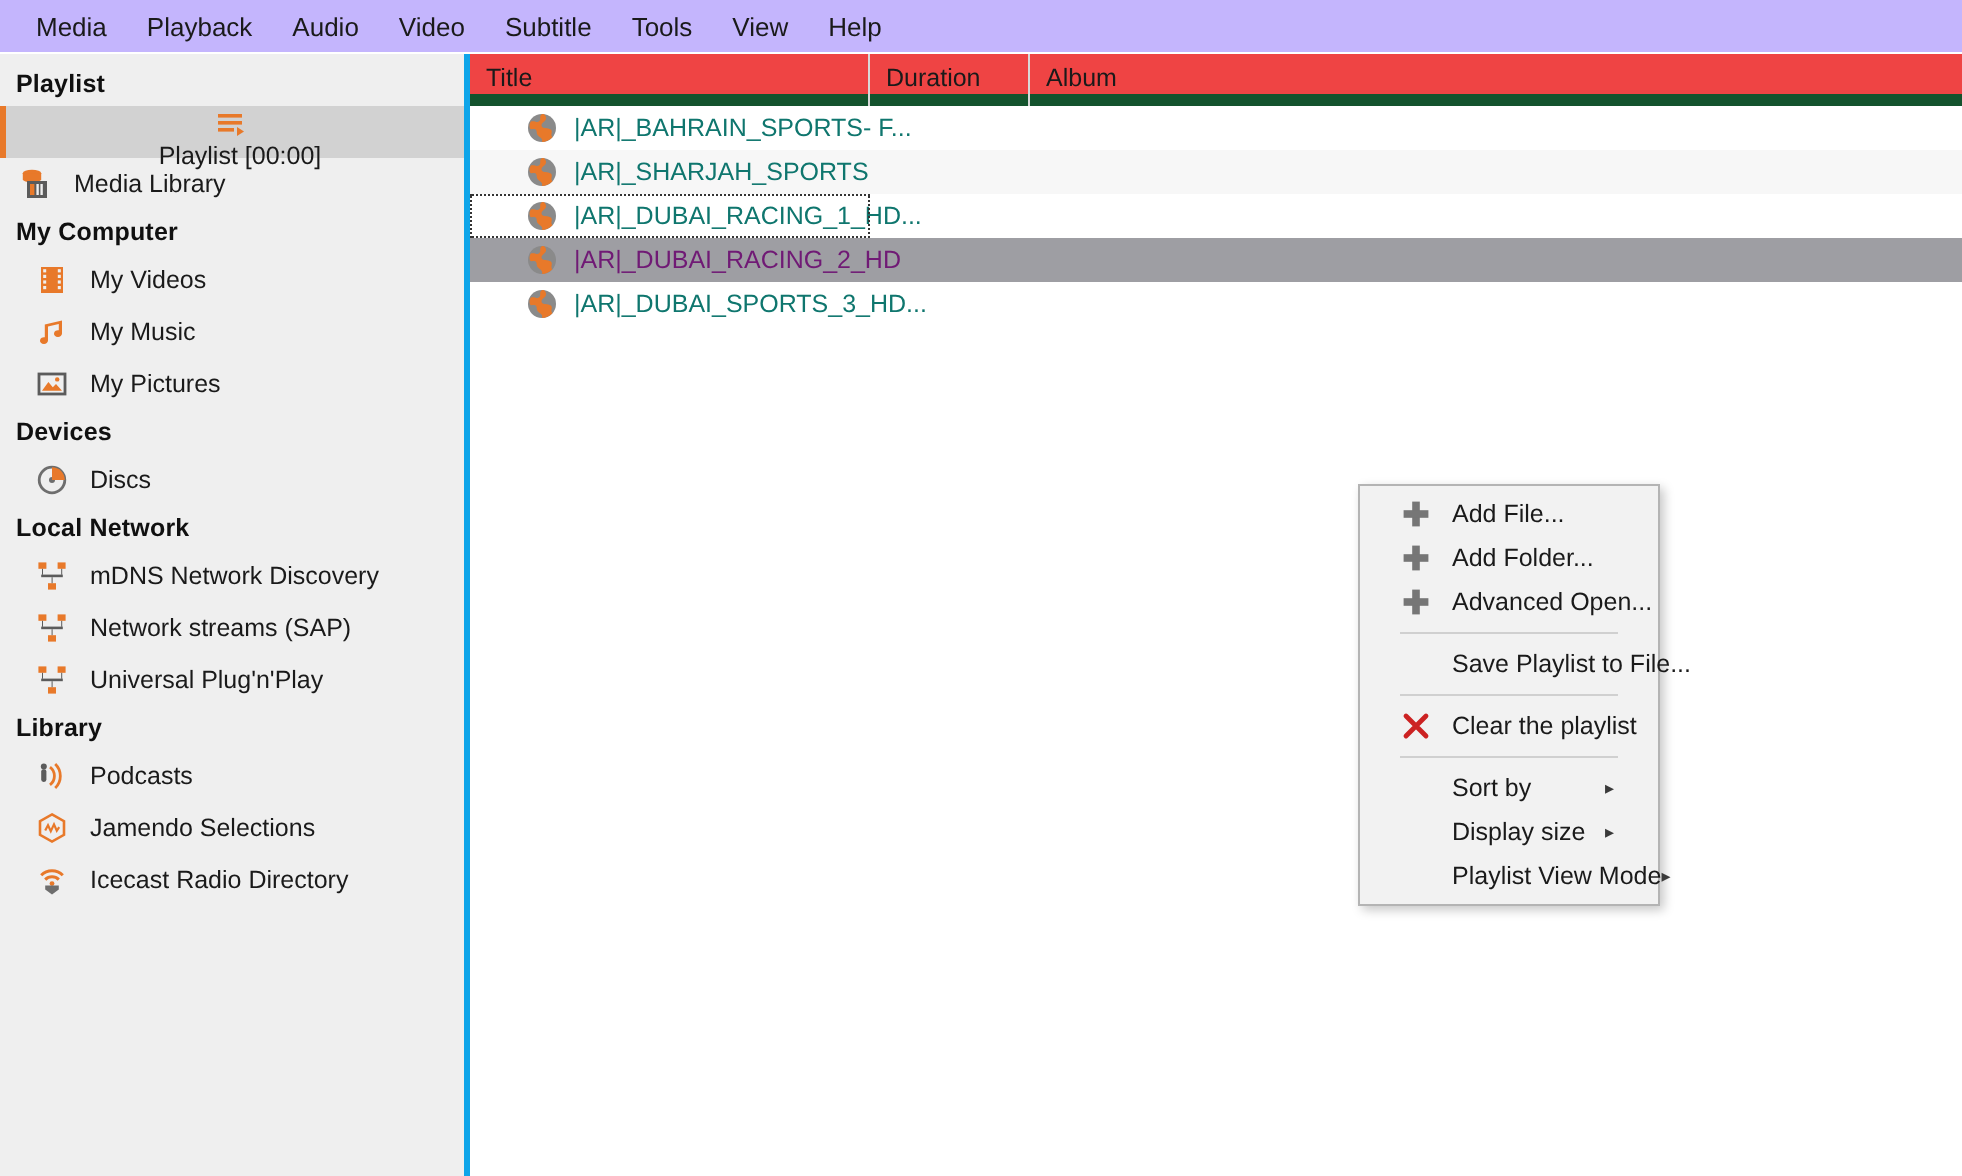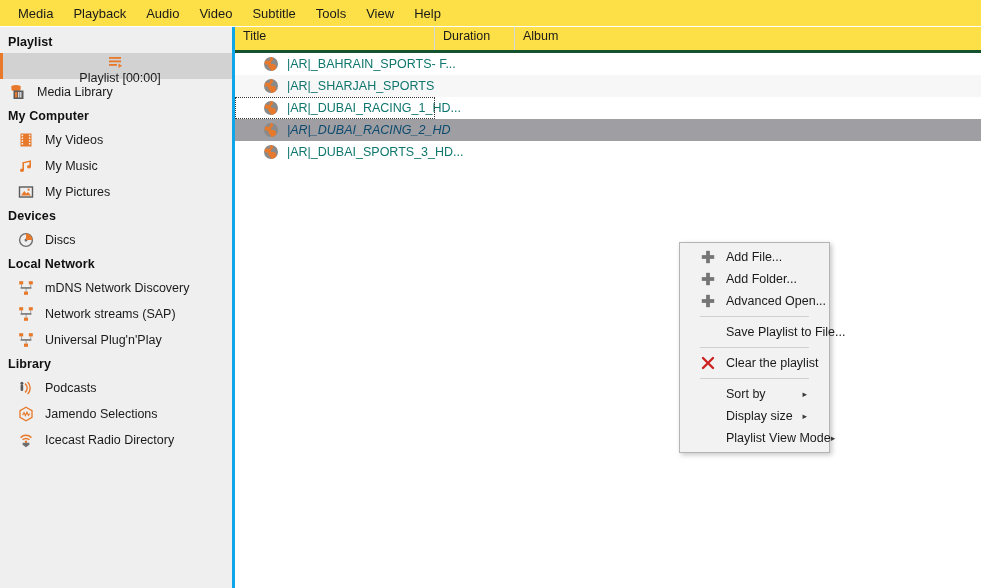--- a/index.html
+++ b/index.html
@@ -6,21 +6,21 @@
   html, body {
     width: 981px; height: 588px;
     font-family: "Liberation Sans", sans-serif;
     background: #ffffff;
     overflow: hidden;
   }
 
   
   .menubar {
     height: 27px;
-    background: #fde047;
+    background: #c4b5fd;
     display: flex;
     align-items: center;
     padding-left: 8px;
     border-bottom: 1px solid #ffffff;
   }
   .menubar .menu-item {
     font-size: 13px;
     color: #1a1a1a;
     padding: 4px 10px;
     white-space: nowrap;
@@ -85,23 +85,22 @@
   
   .playlist-pane {
     flex: 1;
     background: #ffffff;
     position: relative;
     overflow: hidden;
   }
   .pl-header {
     display: flex;
     height: 26px;
-    border-bottom: 3px solid #14532d;
-    background: #fde047;
-    align-items: flex-end;
+    border-bottom: 6px solid #14532d;
+    background: #ef4444;
   }
   .pl-col {
     font-size: 12.5px;
     color: #1a1a1a;
     padding: 5px 0 0 8px;
     border-right: 1px solid #d8d8d8;
     height: 26px;
     cursor: default;
     white-space: nowrap;
   }
@@ -113,21 +112,21 @@
     display: flex;
     align-items: center;
     height: 22px;
     font-size: 12.5px;
     color: #0f766e;
     padding-left: 28px;
     cursor: default;
     white-space: nowrap;
   }
   .pl-row.alt { background: #f7f7f7; }
-  .pl-row.selected { background: #9e9ea3; color: #0c4a6e; font-style: italic; }
+  .pl-row.selected { background: #9e9ea3; color: #701a75; }
   .pl-row.focused {
     outline: 1px dotted #333333;
     outline-offset: -1px;
   }
   .pl-row.focused-box {
     width: 200px;
   }
   .row-icon {
     width: 16px; height: 16px;
     margin-right: 8px;

